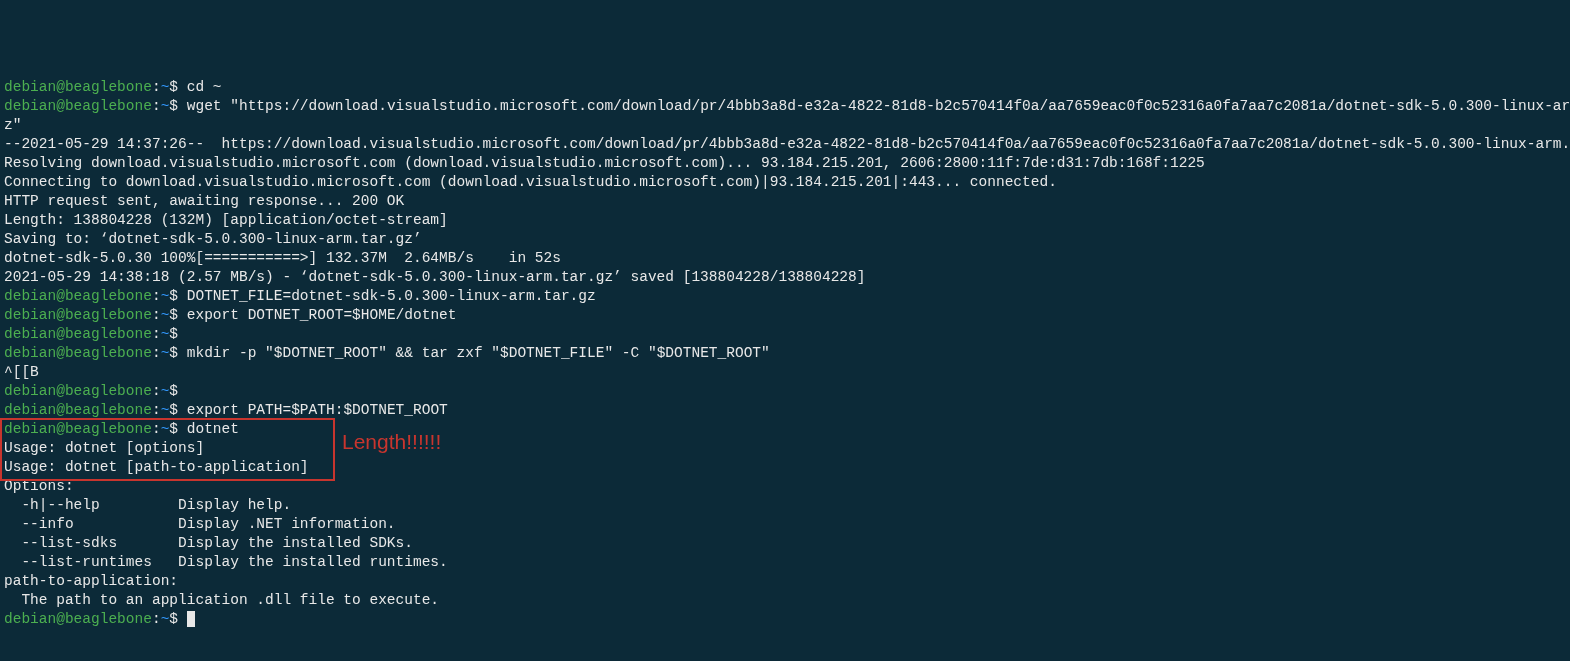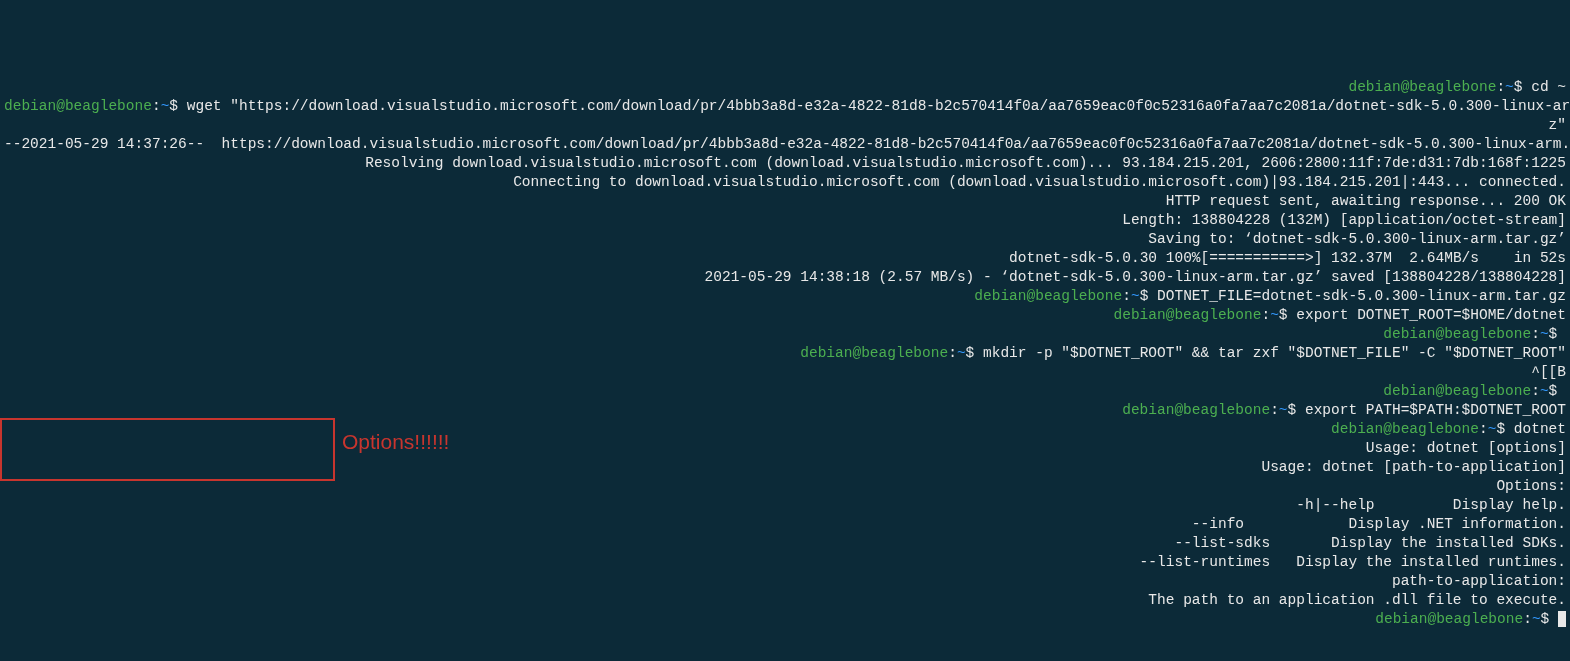--- a/index.html
+++ b/index.html
@@ -49,27 +49,26 @@
     }
     .cursor {
       display: inline-block;
       width: 8px;
       height: 16px;
       background-color: #e8e8e8;
       vertical-align: text-bottom;
     }
     .line {
       display: block;
-      text-align: right;
     }
   </style>
 </head>
 <body>
 
 
 
 <div id="terminal"><span class="line"><span class="prompt-user">debian@beaglebone</span><span class="prompt-colon">:</span><span class="prompt-path">~</span><span class="prompt-dollar">$ </span><span class="output">cd ~</span></span><span class="line"><span class="prompt-user">debian@beaglebone</span><span class="prompt-colon">:</span><span class="prompt-path">~</span><span class="prompt-dollar">$ </span><span class="output">wget "https://download.visualstudio.microsoft.com/download/pr/4bbb3a8d-e32a-4822-81d8-b2c570414f0a/aa7659eac0f0c52316a0fa7aa7c2081a/dotnet-sdk-5.0.300-linux-arm.tar.g</span></span><span class="line output">z"</span><span class="line output">--2021-05-29 14:37:26--  https://download.visualstudio.microsoft.com/download/pr/4bbb3a8d-e32a-4822-81d8-b2c570414f0a/aa7659eac0f0c52316a0fa7aa7c2081a/dotnet-sdk-5.0.300-linux-arm.tar.gz</span><span class="line output">Resolving download.visualstudio.microsoft.com (download.visualstudio.microsoft.com)... 93.184.215.201, 2606:2800:11f:7de:d31:7db:168f:1225</span><span class="line output">Connecting to download.visualstudio.microsoft.com (download.visualstudio.microsoft.com)|93.184.215.201|:443... connected.</span><span class="line output">HTTP request sent, awaiting response... 200 OK</span><span class="line output">Length: 138804228 (132M) [application/octet-stream]</span><span class="line output">Saving to: ‘dotnet-sdk-5.0.300-linux-arm.tar.gz’</span><span class="line output"></span><span class="line output">dotnet-sdk-5.0.30 100%[===========&gt;] 132.37M  2.64MB/s    in 52s</span><span class="line output"></span><span class="line output">2021-05-29 14:38:18 (2.57 MB/s) - ‘dotnet-sdk-5.0.300-linux-arm.tar.gz’ saved [138804228/138804228]</span><span class="line output"></span><span class="line"><span class="prompt-user">debian@beaglebone</span><span class="prompt-colon">:</span><span class="prompt-path">~</span><span class="prompt-dollar">$ </span><span class="output">DOTNET_FILE=dotnet-sdk-5.0.300-linux-arm.tar.gz</span></span><span class="line"><span class="prompt-user">debian@beaglebone</span><span class="prompt-colon">:</span><span class="prompt-path">~</span><span class="prompt-dollar">$ </span><span class="output">export DOTNET_ROOT=$HOME/dotnet</span></span><span class="line"><span class="prompt-user">debian@beaglebone</span><span class="prompt-colon">:</span><span class="prompt-path">~</span><span class="prompt-dollar">$ </span><span class="output"></span></span><span class="line"><span class="prompt-user">debian@beaglebone</span><span class="prompt-colon">:</span><span class="prompt-path">~</span><span class="prompt-dollar">$ </span><span class="output">mkdir -p "$DOTNET_ROOT" &amp;&amp; tar zxf "$DOTNET_FILE" -C "$DOTNET_ROOT"</span></span><span class="line output">^[[B</span><span class="line"><span class="prompt-user">debian@beaglebone</span><span class="prompt-colon">:</span><span class="prompt-path">~</span><span class="prompt-dollar">$ </span><span class="output"></span></span><span class="line"><span class="prompt-user">debian@beaglebone</span><span class="prompt-colon">:</span><span class="prompt-path">~</span><span class="prompt-dollar">$ </span><span class="output">export PATH=$PATH:$DOTNET_ROOT</span></span><span class="line"><span class="prompt-user">debian@beaglebone</span><span class="prompt-colon">:</span><span class="prompt-path">~</span><span class="prompt-dollar">$ </span><span class="output">dotnet</span></span><span class="line output"></span><span class="line output">Usage: dotnet [options]</span><span class="line output">Usage: dotnet [path-to-application]</span><span class="line output"></span><span class="line output">Options:</span><span class="line output">  -h|--help         Display help.</span><span class="line output">  --info            Display .NET information.</span><span class="line output">  --list-sdks       Display the installed SDKs.</span><span class="line output">  --list-runtimes   Display the installed runtimes.</span><span class="line output"></span><span class="line output">path-to-application:</span><span class="line output">  The path to an application .dll file to execute.</span><span class="line"><span class="prompt-user">debian@beaglebone</span><span class="prompt-colon">:</span><span class="prompt-path">~</span><span class="prompt-dollar">$ </span><span class="cursor"></span></span></div>
 
 <div class="success-box" style="top: 418px; left: 0px; width: 335px; height: 63px;"></div>
-<div class="success-text" style="top: 432px; left: 342px;">Options!!!!!!</div>
+<div class="success-text" style="top: 432px; left: 342px;">Length!!!!!!</div>
 
 
 
 
 </body></html>

